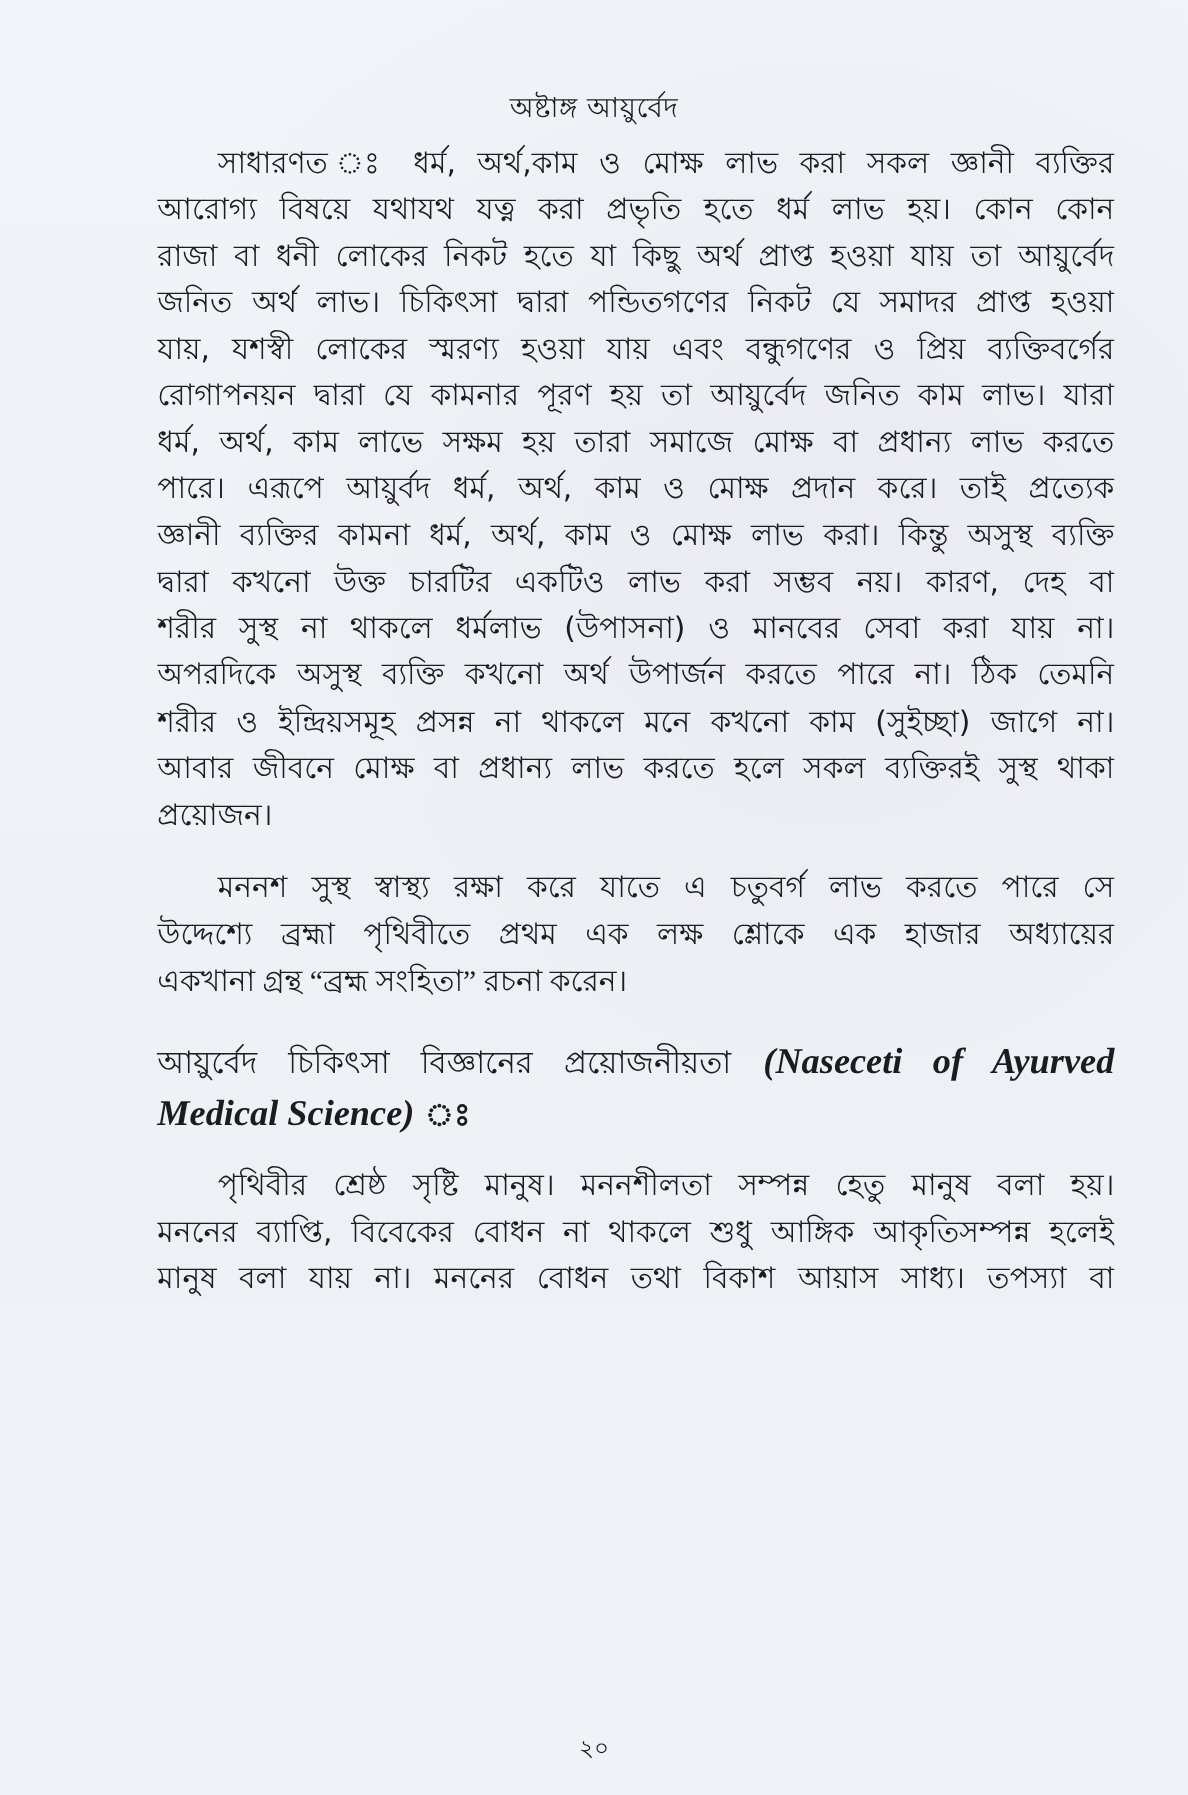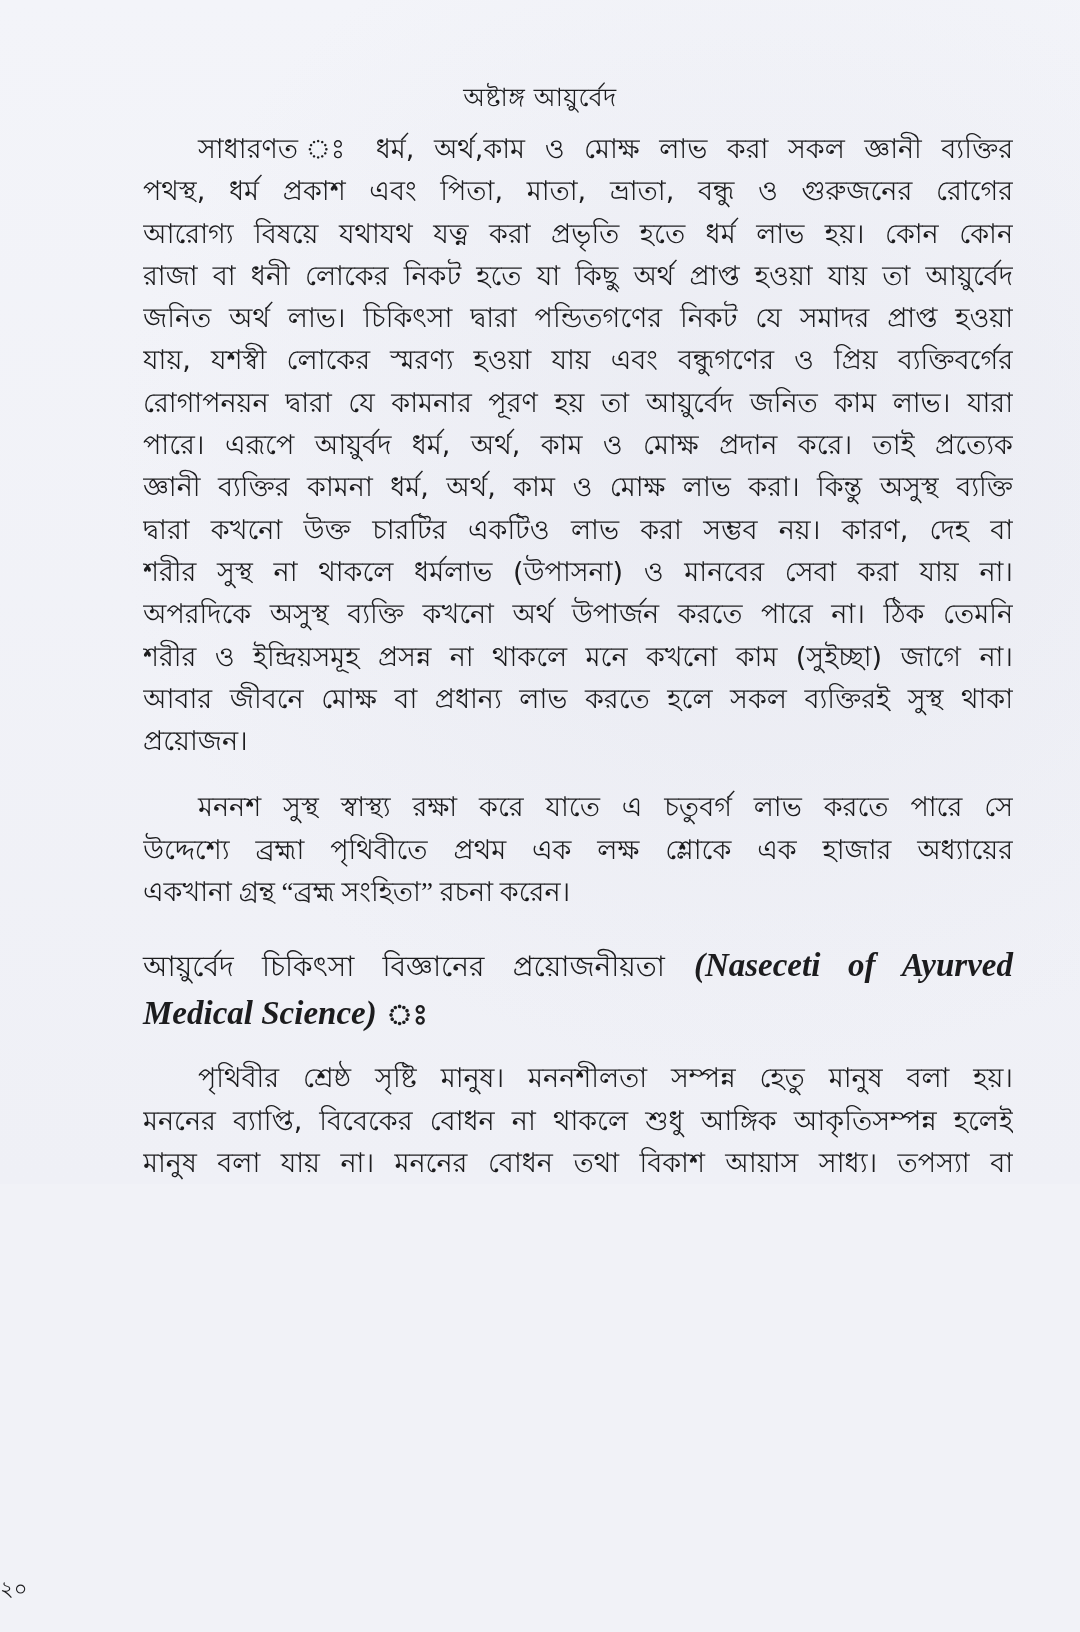--- a/index.html
+++ b/index.html
@@ -80,40 +80,41 @@
       font-size: 33px;
     }
     .bn-bold {
       font-weight: normal;
     }
     .page-number {
       position: absolute;
       top: 1573px;
       left: 0;
       width: 1080px;
+      text-align: center;
       font-size: 21px;
     }
   </style>
 </head>
 <body>
 
 <div class="page">
 
   <div class="running-head">অষ্টাঙ্গ আয়ুর্বেদ</div>
 
   <div class="text-block">
 
     <div>
       <span class="line indent">সাধারণত ঃ ধর্ম, অর্থ,কাম ও মোক্ষ লাভ করা সকল জ্ঞানী ব্যক্তির</span>
-      <span class="line">পথস্থ, ধর্ম প্রকাশ এবং পিতা, মাতা, ভ্রাতা, বন্ধু ও গুরুজনের রোগের</span>
       <span class="line">আরোগ্য বিষয়ে যথাযথ যত্ন করা প্রভৃতি হতে ধর্ম লাভ হয়। কোন কোন</span>
       <span class="line">রাজা বা ধনী লোকের নিকট হতে যা কিছু অর্থ প্রাপ্ত হওয়া যায় তা আয়ুর্বেদ</span>
       <span class="line">জনিত অর্থ লাভ। চিকিৎসা দ্বারা পন্ডিতগণের নিকট যে সমাদর প্রাপ্ত হওয়া</span>
       <span class="line">যায়, যশস্বী লোকের স্মরণ্য হওয়া যায় এবং বন্ধুগণের ও প্রিয় ব্যক্তিবর্গের</span>
       <span class="line">রোগাপনয়ন দ্বারা যে কামনার পূরণ হয় তা আয়ুর্বেদ জনিত কাম লাভ। যারা</span>
+      <span class="line">ধর্ম, অর্থ, কাম লাভে সক্ষম হয় তারা সমাজে মোক্ষ বা প্রধান্য লাভ করতে</span>
       <span class="line">পারে। এরূপে আয়ুর্বদ ধর্ম, অর্থ, কাম ও মোক্ষ প্রদান করে। তাই প্রত্যেক</span>
       <span class="line">জ্ঞানী ব্যক্তির কামনা ধর্ম, অর্থ, কাম ও মোক্ষ লাভ করা। কিন্তু অসুস্থ ব্যক্তি</span>
       <span class="line">দ্বারা কখনো উক্ত চারটির একটিও লাভ করা সম্ভব নয়। কারণ, দেহ বা</span>
       <span class="line">শরীর সুস্থ না থাকলে ধর্মলাভ (উপাসনা) ও মানবের সেবা করা যায় না।</span>
       <span class="line">অপরদিকে অসুস্থ ব্যক্তি কখনো অর্থ উপার্জন করতে পারে না। ঠিক তেমনি</span>
       <span class="line">শরীর ও ইন্দ্রিয়সমূহ প্রসন্ন না থাকলে মনে কখনো কাম (সুইচ্ছা) জাগে না।</span>
       <span class="line">আবার জীবনে মোক্ষ বা প্রধান্য লাভ করতে হলে সকল ব্যক্তিরই সুস্থ থাকা</span>
       <span class="line last">প্রয়োজন।</span>
     </div>
 

